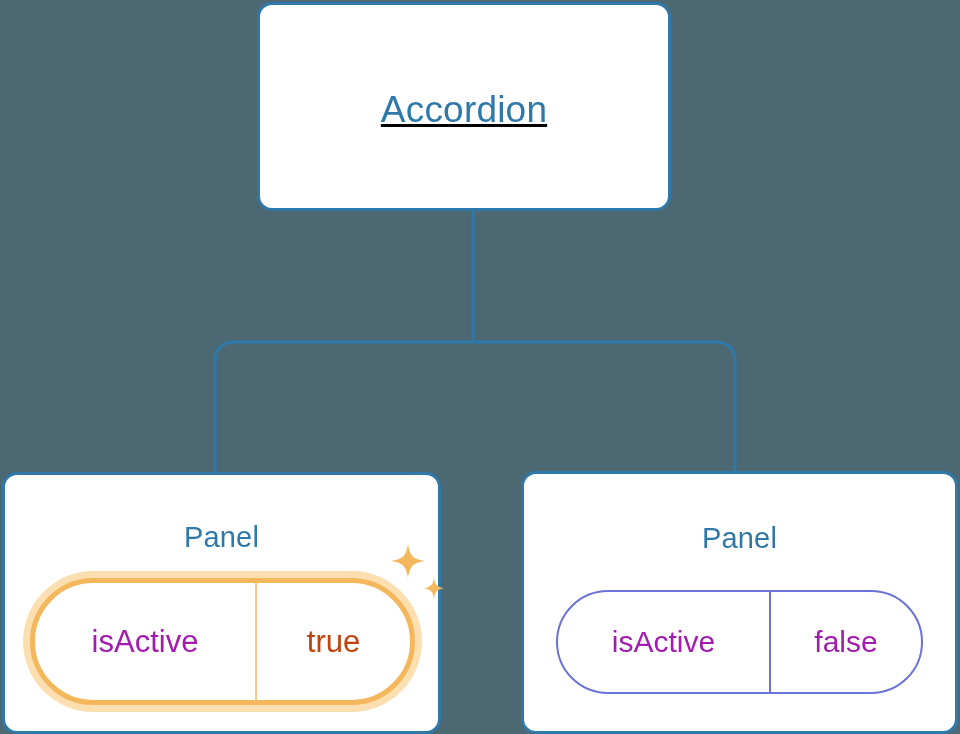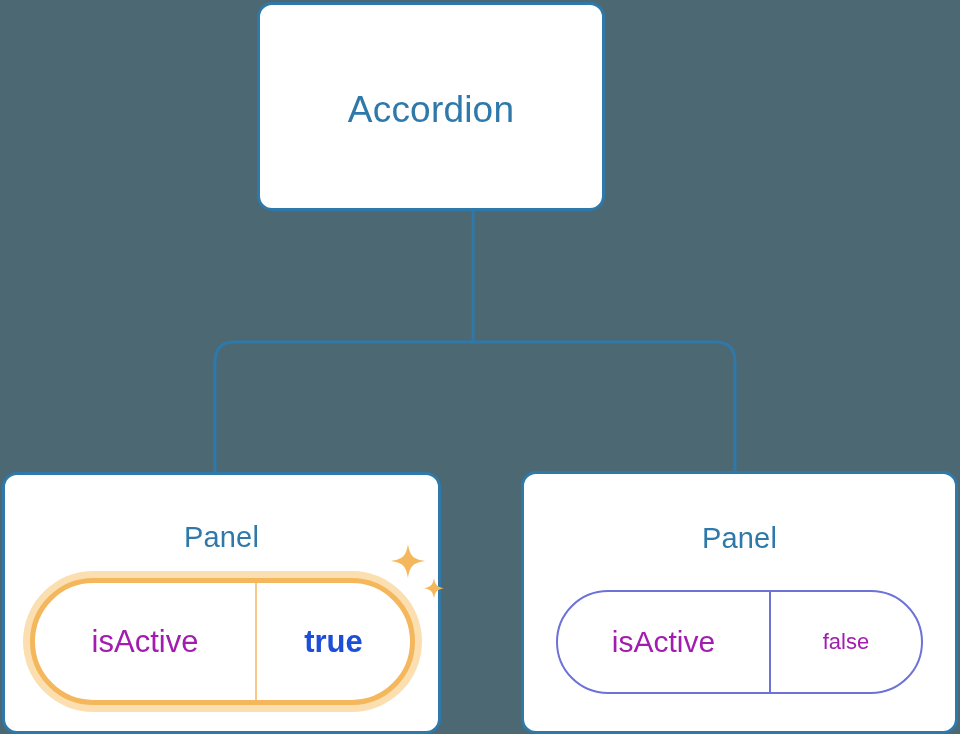--- a/index.html
+++ b/index.html
@@ -42,22 +42,23 @@
     text-align: center;
     color: #2e79aa;
     font-weight: 400;
     letter-spacing: .2px;
   }
 
   
   #node-root {
     left: 257px;
     top: 2px;
-    width: 348px;
+    width: 414px;
     height: 209px;
+    text-decoration: underline;
   }
   #node-root .node-title {
     font-size: 37px;
     line-height: 209px;
   }
 
   
   #node-panel-left {
     left: 2px;
     top: 472px;
@@ -117,43 +118,43 @@
   }
   #pill-left .pill-key {
     width: 222px;
     font-size: 31px;
     font-weight: 400;
     border-right: 2px solid #f7c887;
   }
   #pill-left .pill-val {
     flex: 1;
     font-size: 31px;
-    font-weight: 700;
-    color: #1d4ed8;
+    font-weight: 400;
+    color: #c2410c;
   }
 
   
   #pill-right-wrap {
     left: 556px;
     top: 590px;
   }
   #pill-right {
     width: 367px;
     height: 104px;
     border: 2px solid #6c72d8;
   }
   #pill-right .pill-key {
     width: 213px;
     font-size: 30px;
     font-weight: 400;
     border-right: 2px solid #6c72d8;
   }
   #pill-right .pill-val {
     flex: 1;
-    font-size: 22px;
+    font-size: 30px;
     font-weight: 400;
   }
 
   
   .sparkles {
     position: absolute;
     left: 385px;
     top: 540px;
     width: 70px;
     height: 70px;

